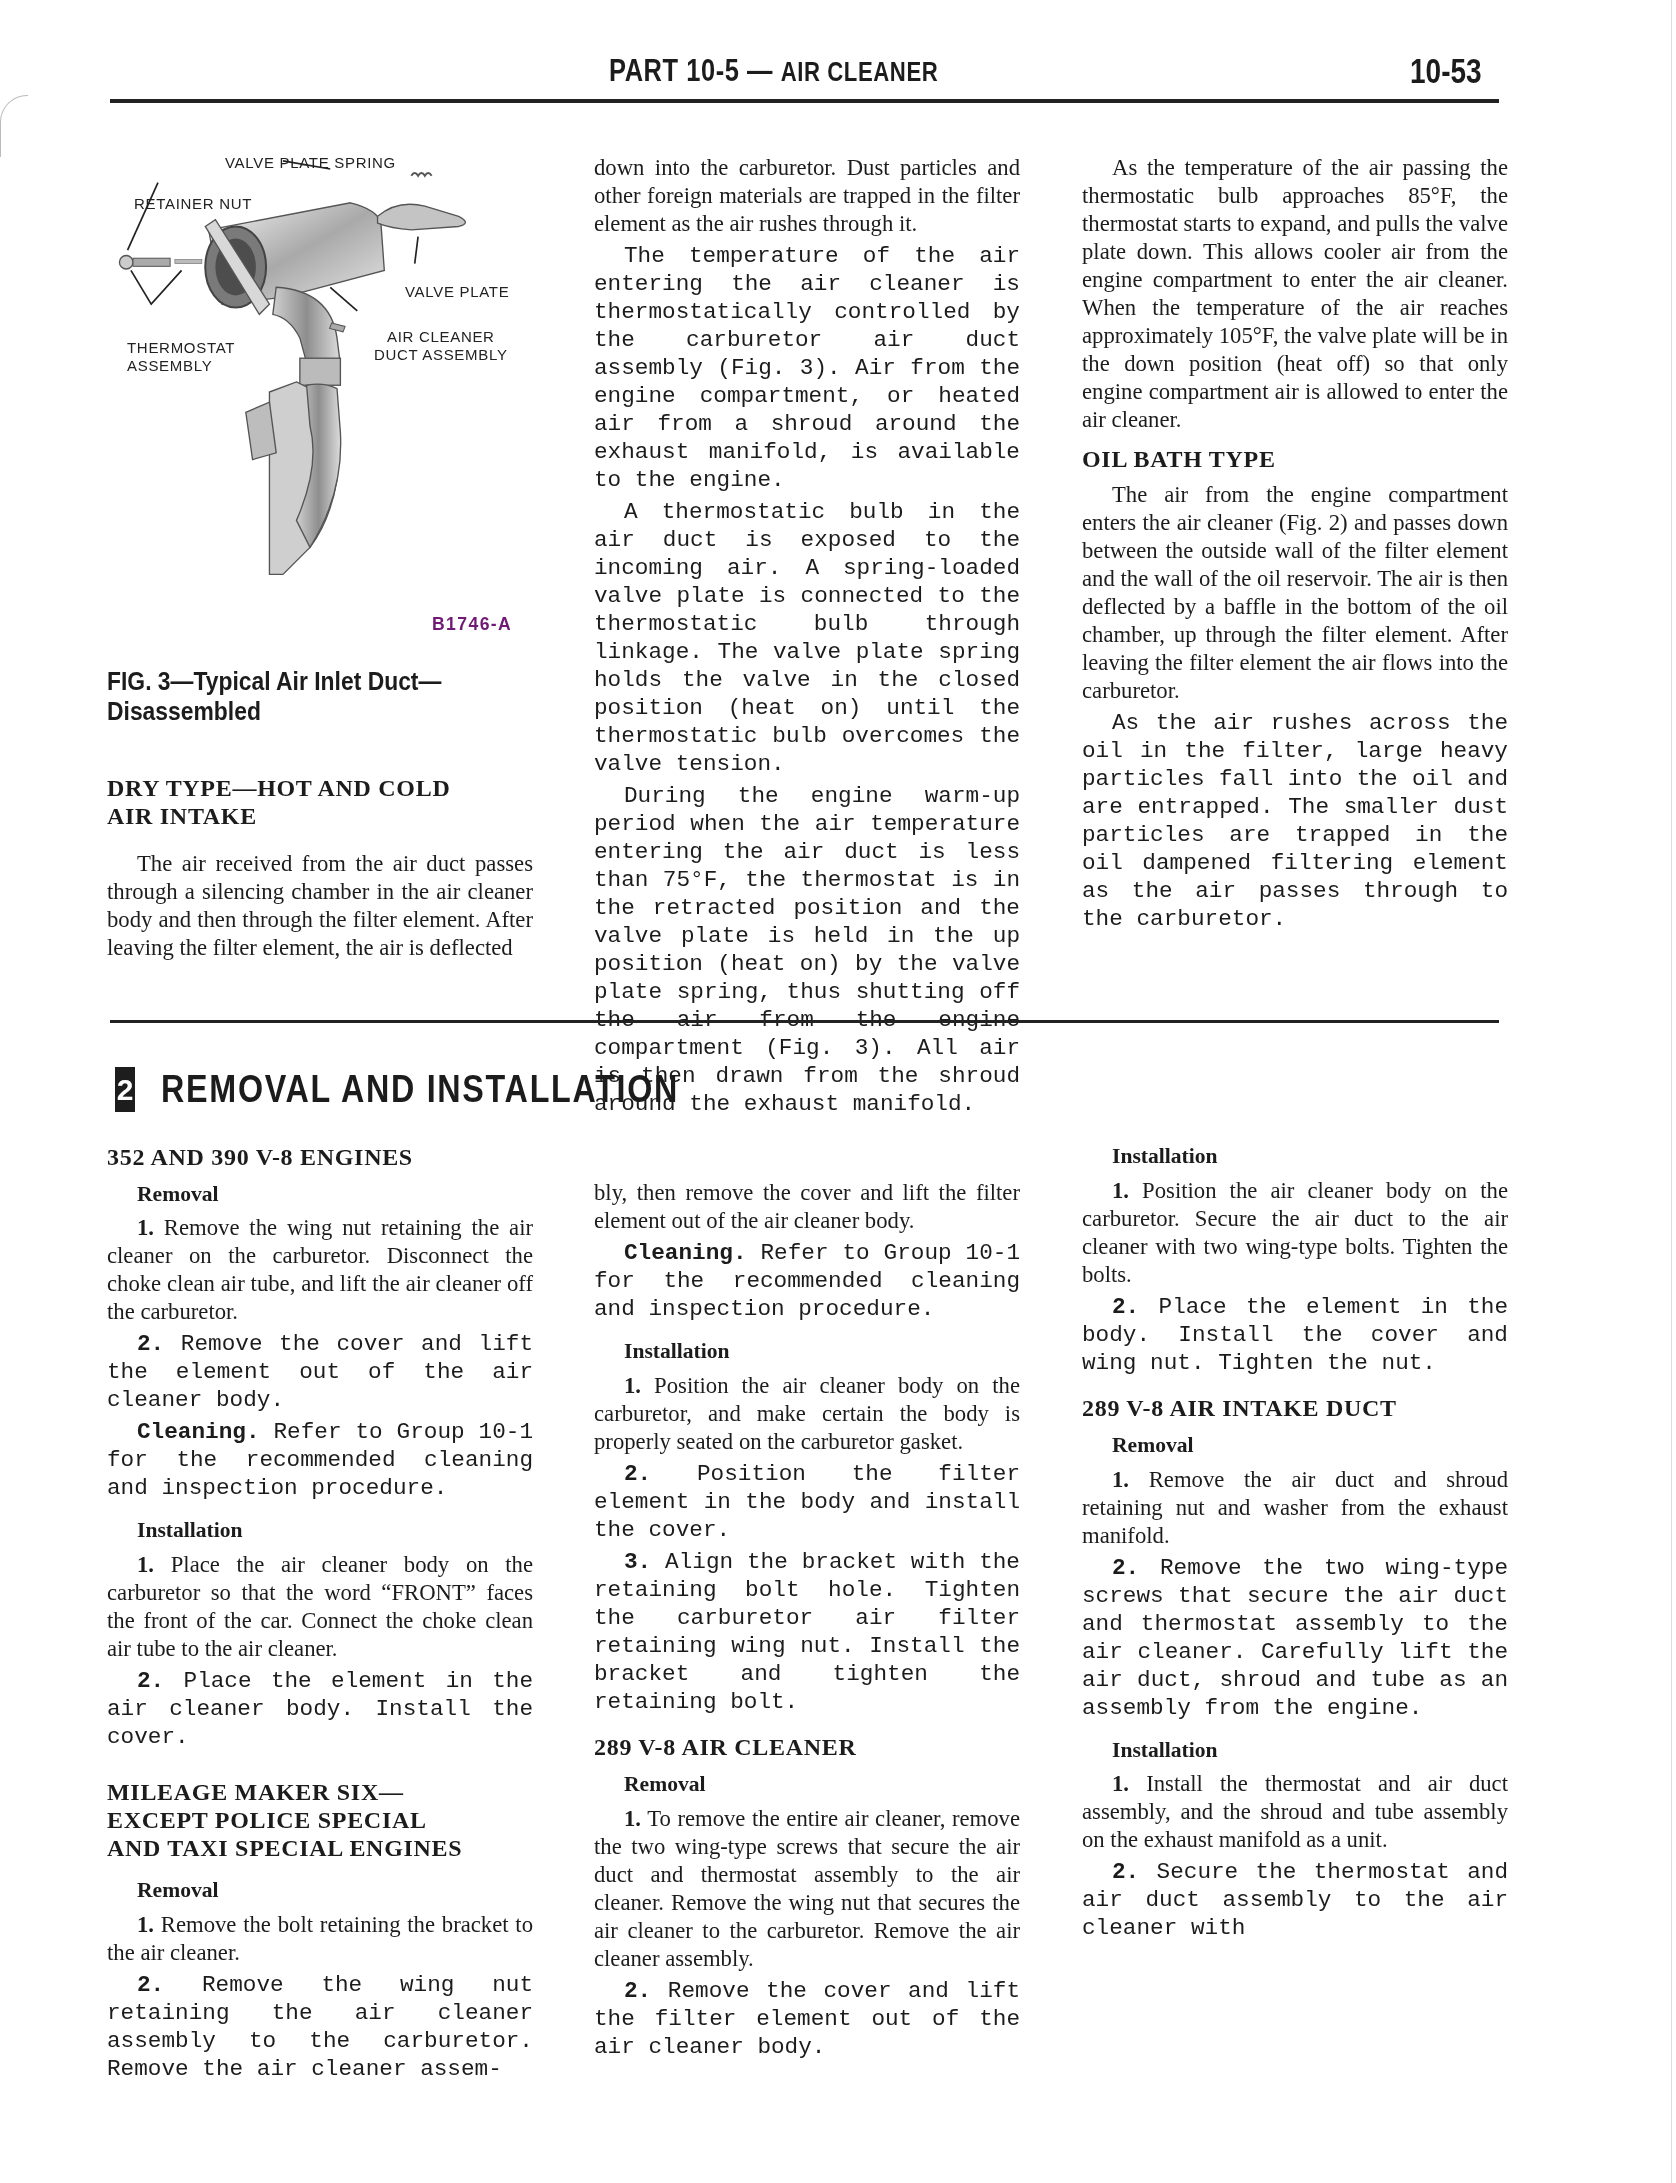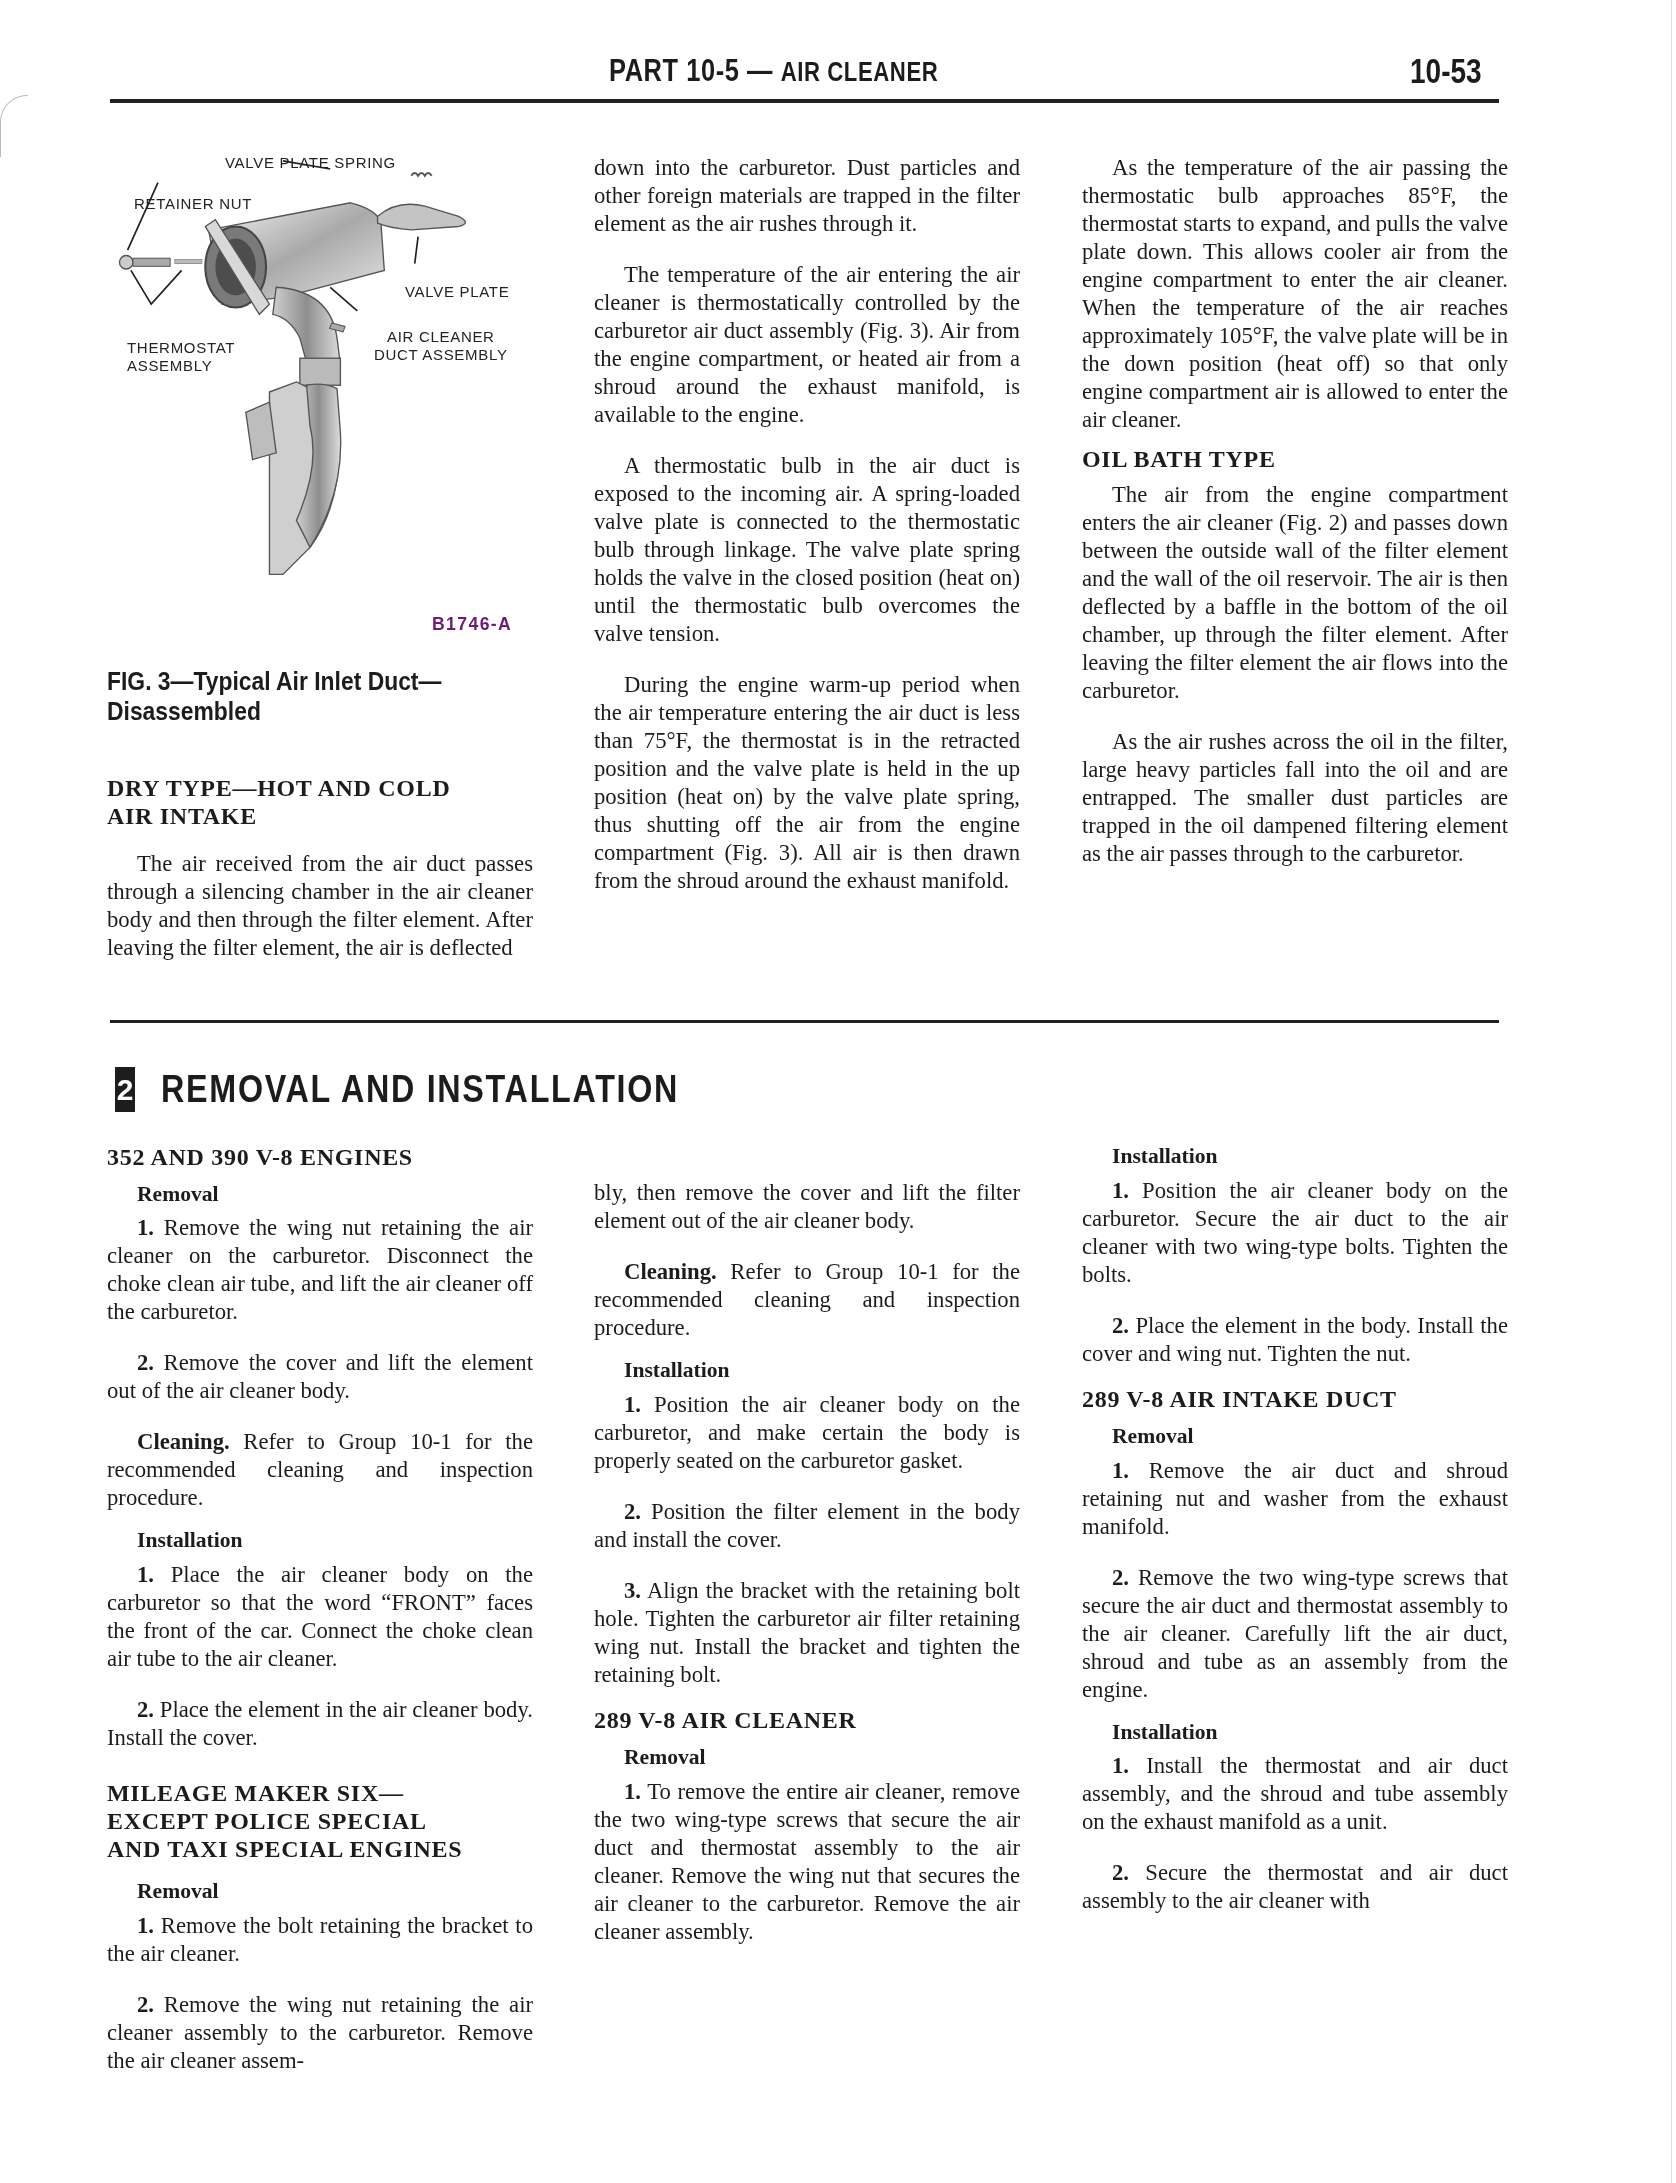--- a/index.html
+++ b/index.html
@@ -16,21 +16,21 @@
   .header-title .sub { font-size: 27px; font-weight: bold; }
   .page-number { position: absolute; top: 51px; left: 1410px;
                  font-family: "Liberation Sans", "DejaVu Sans", sans-serif; font-weight: bold;
                  font-size: 35px; transform: scaleX(0.8); transform-origin: left center; }
   .rule-top { position: absolute; top: 99px; left: 110px; width: 1389px; height: 4px; background: #222; }
   .rule-mid { position: absolute; top: 1020px; left: 110px; width: 1389px; height: 3.4px; background: #222; }
 
   
   .col { position: absolute; font-size: 22.7px; line-height: 28px; text-align: justify; }
   .col p { margin: 0; text-indent: 30px; }
-  .col p + p { margin-top: 23px; }
+  .col p + p { margin-top: 4px; font-family: Liberation Mono, monospace; }
   .col-1 { left: 107px; width: 426px; }
   .col-2 { left: 594px; width: 426px; }
   .col-3 { left: 1082px; width: 426px; }
 
   .h-serif { font-weight: bold; font-size: 24px; line-height: 28px; text-align: left;
              letter-spacing: 0.7px; margin: 0; }
   .h-sub { font-weight: bold; font-size: 21.6px; line-height: 27px; margin: 9.5px 0 6.8px 30px; }
   .step-num { font-weight: bold; }
   .run-in { font-weight: bold; }
 
@@ -180,20 +180,21 @@
 <div class="col col-2" style="top:1179px;">
   <p style="text-indent:0;">bly, then remove the cover and lift the filter element out of the air cleaner body.</p>
   <p><span class="run-in">Cleaning.</span><span> Refer to Group 10-1 for the recommended cleaning and inspection procedure.</span></p>
   <div class="h-sub" style="margin-top:15px;">Installation</div>
   <p><span class="step-num">1.</span><span> Position the air cleaner body on the carburetor, and make certain the body is properly seated on the carburetor gasket.</span></p>
   <p><span class="step-num">2.</span><span> Position the filter element in the body and install the cover.</span></p>
   <p><span class="step-num">3.</span><span> Align the bracket with the retaining bolt hole. Tighten the carburetor air filter retaining wing nut. Install the bracket and tighten the retaining bolt.</span></p>
   <div class="h-serif" style="margin-top:17.6px;">289 V-8 AIR CLEANER</div>
   <div class="h-sub">Removal</div>
   <p><span class="step-num">1.</span><span> To remove the entire air cleaner, remove the two wing-type screws that secure the air duct and thermostat assembly to the air cleaner. Remove the wing nut that secures the air cleaner to the carburetor. Remove the air cleaner assembly.</span></p>
+  <p><span class="step-num">2.</span><span> Remove the cover and lift the filter element out of the air cleaner body.</span></p>
 </div>
 
 <div class="col col-3" style="top:1143px;">
   <div class="h-sub" style="margin-top:0;">Installation</div>
   <p><span class="step-num">1.</span><span> Position the air cleaner body on the carburetor. Secure the air duct to the air cleaner with two wing-type bolts. Tighten the bolts.</span></p>
   <p><span class="step-num">2.</span><span> Place the element in the body. Install the cover and wing nut. Tighten the nut.</span></p>
   <div class="h-serif" style="margin-top:17.6px;">289 V-8 AIR INTAKE DUCT</div>
   <div class="h-sub">Removal</div>
   <p><span class="step-num">1.</span><span> Remove the air duct and shroud retaining nut and washer from the exhaust manifold.</span></p>
   <p><span class="step-num">2.</span><span> Remove the two wing-type screws that secure the air duct and thermostat assembly to the air cleaner. Carefully lift the air duct, shroud and tube as an assembly from the engine.</span></p>

